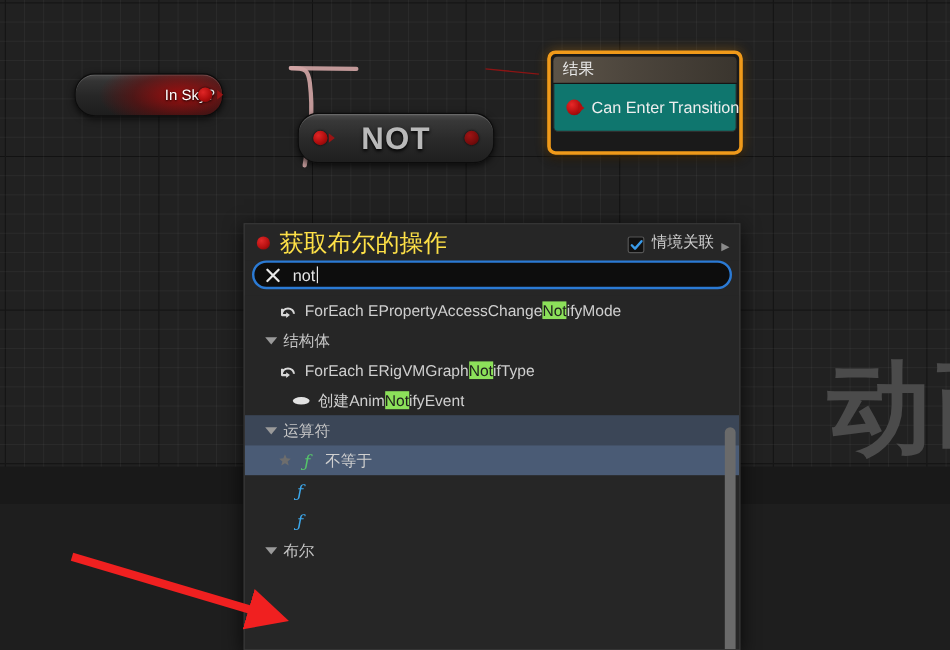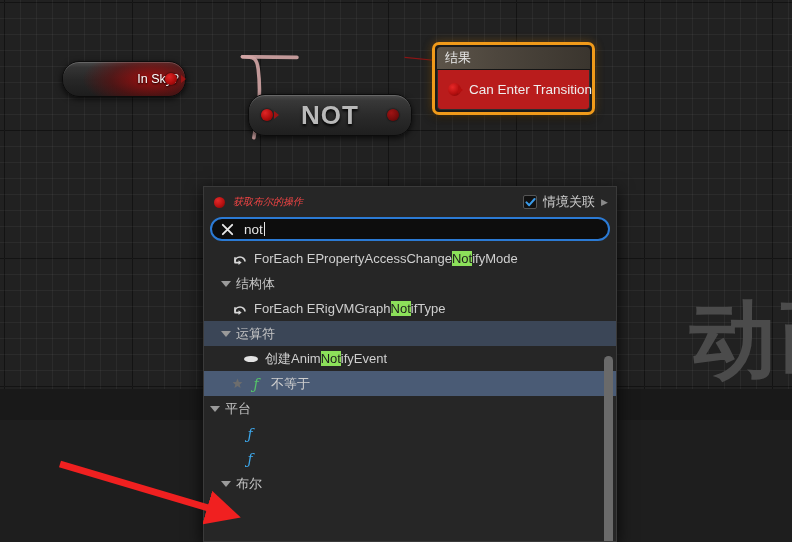--- a/index.html
+++ b/index.html
@@ -76,36 +76,36 @@
   }
   .pin.dim { background:radial-gradient(circle at 35% 32%,#a01414 0%,#760b0b 60%,#4a0404 100%); }
   .pin-arrow{
     position:absolute; top:50%; transform:translateY(-50%);
     width:0;height:0;border-top:4px solid transparent;border-bottom:4px solid transparent;
     border-left:5px solid #9a1414;
   }
 
   
   #node-result {
-    left:432px; top:42px; width:163px; height:73px;
+    left:456px; top:42px; width:163px; height:87px;
     border:3px solid #f09a1a;
     border-radius:7px;
     background:#1a1a1a;
     box-shadow:0 0 10px rgba(240,154,26,.35), 0 3px 8px rgba(0,0,0,.7);
     padding:2px;
   }
   #node-result .res-title {
     height:23px; border-radius:4px 4px 0 0;
     background:linear-gradient(to right, #5c5449 0%, #4d463d 40%, #3a352e 100%);
     display:flex; align-items:center; padding-left:8px;
     color:#e8e8e8; font-size:13px;
     border-bottom:1px solid #151515;
   }
   #node-result .res-body {
-    height:40px; background:#b91c1c; border-radius:0 0 4px 4px;
+    height:40px; background:#0f766e; border-radius:0 0 4px 4px;
     display:flex; align-items:center; padding-left:10px;
     border:1px solid #2e2e2e; border-top:none;
   }
   #node-result .res-pin {
     width:13px; height:13px; border-radius:50%; margin-right:8px; position:relative;
     background:radial-gradient(circle at 35% 32%, #e82828 0%, #b40f0f 55%, #700606 100%);
     flex:none;
   }
   #node-result .res-pin::after{
     content:""; position:absolute; left:10px; top:50%; transform:translateY(-50%);
@@ -124,22 +124,22 @@
     overflow:hidden;
   }
   .panel-header{
     height:30px; display:flex; align-items:center;
     padding:0 8px 0 10px; background:#262626; flex:none;
   }
   .hdr-dot{
     width:11px;height:11px;border-radius:50%;flex:none;margin-right:8px;
     background:radial-gradient(circle at 35% 32%, #e22a2a 0%, #b81111 55%, #6f0505 100%);
   }
-  .hdr-title{ color:#ef4444; font-size:10px; white-space:nowrap;font-style:italic; }
-  .hdr-right{ margin-left:auto; display:flex; align-items:center; gap:6px; }
+  .hdr-title{ color:#fde047; font-size:20px; white-space:nowrap; }
+  .hdr-right{ margin-left:auto; display:flex; align-items:flex-end; gap:6px; }
   .chk{
     width:14px;height:14px;border-radius:2px;background:#111;border:1px solid #555;
     display:flex;align-items:center;justify-content:center;flex:none;
   }
   .chk svg{ display:block; }
   .hdr-ctx{ color:#cdcdcd; font-size:13px; white-space:nowrap; }
   .hdr-arrow{ color:#8a8a8a; font-size:9px; }
 
   .search-row{ padding:0 6px 5px 6px; flex:none; }
   .search-box{
@@ -266,52 +266,47 @@
             <span style="flex: 0 0 auto; width: 28px;"></span>
             <span class="ico">
               <svg width="16" height="14" viewBox="0 0 16 14">
                 <path d="M3 9.5 A5 4.5 0 1 1 13 9.5" stroke="#d8d8d8" stroke-width="1.7" fill="none"></path>
                 <path d="M3 5.2 L3 10.6 L8 10.6" stroke="#d8d8d8" stroke-width="1.7" fill="none" stroke-linejoin="round"></path>
                 <path d="M6.5 8.2 L9.6 10.6 L6.5 13 z" fill="#d8d8d8"></path>
               </svg>
             </span>
             <span class="txt"><span>ForEach ERigVMGraph</span><span class="hl">Not</span><span>ifType</span></span>
           </div>
+          <div class="row">
+            <span style="flex: 0 0 auto; width: 39px;"></span>
+            <span class="ico">
+              <svg width="16" height="12" viewBox="0 0 16 12">
+                <ellipse cx="8" cy="6" rx="7" ry="3.1" fill="#e2e2e2"></ellipse>
+              </svg>
+            </span>
+            <span class="txt"><span>创建Anim</span><span class="hl">Not</span><span>ifyEvent</span></span>
+          </div>
           <div class="row cat cat-hl">
             <span style="flex: 0 0 auto; width: 17px;"></span>
             <span class="tri"></span>
             <span class="txt"><span>运算符</span></span>
-          </div>
-          <div class="row">
-            <span style="flex: 0 0 auto; width: 39px;"></span>
-            <span class="ico">
-              <svg width="16" height="12" viewBox="0 0 16 12">
-                <ellipse cx="8" cy="6" rx="7" ry="3.1" fill="#e2e2e2"></ellipse>
-              </svg>
-            </span>
-            <span class="txt"><span>创建Anim</span><span class="hl">Not</span><span>ifyEvent</span></span>
           </div>
           <div class="row sel">
             <span style="flex: 0 0 auto; width: 28px;"></span>
             <span class="star">
               <svg width="11" height="11" viewBox="0 0 11 11">
                 <path d="M5.5 0.6 L6.9 3.9 L10.4 4.2 L7.7 6.5 L8.6 10 L5.5 8.1 L2.4 10 L3.3 6.5 L0.6 4.2 L4.1 3.9 z" fill="#6d6d6d"></path>
               </svg>
             </span>
             <span class="ico">
               <svg width="14" height="16" viewBox="0 0 14 16">
                 <text x="7" y="13" font-size="14" font-style="italic" font-family="DejaVu Serif, serif" fill="#55c46a" text-anchor="middle">ƒ</text>
               </svg>
             </span>
             <span class="txt"><span>不等于</span></span>
-          </div>
-          <div class="row cat">
-            <span style="flex: 0 0 auto; width: 6px;"></span>
-            <span class="tri"></span>
-            <span class="txt"><span>平台</span></span>
           </div>
           <div class="row">
             <span style="flex: 0 0 auto; width: 39px;"></span>
             <span class="ico">
               <svg width="14" height="16" viewBox="0 0 14 16">
                 <text x="7" y="13" font-size="14" font-style="italic" font-family="DejaVu Serif, serif" fill="#3da7ea" text-anchor="middle">ƒ</text>
               </svg>
             </span>
           </div>
           <div class="row">

